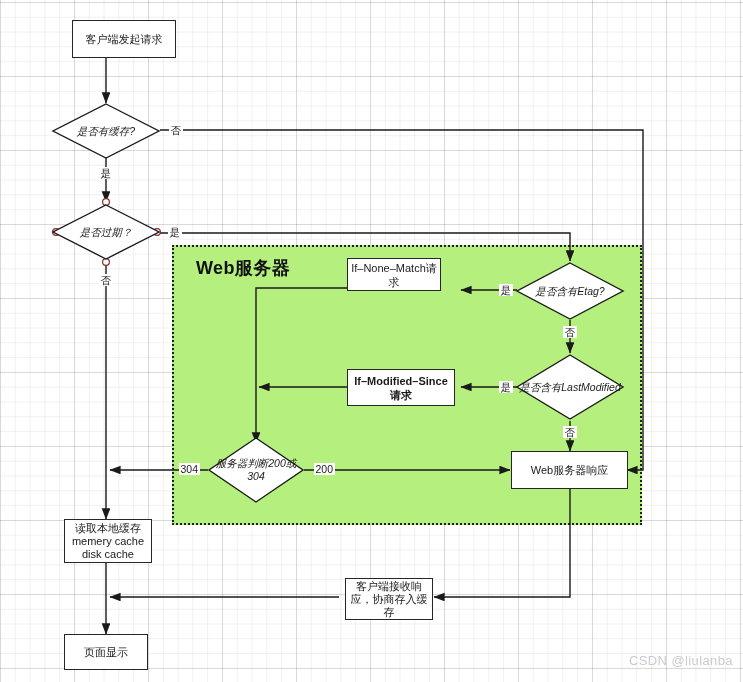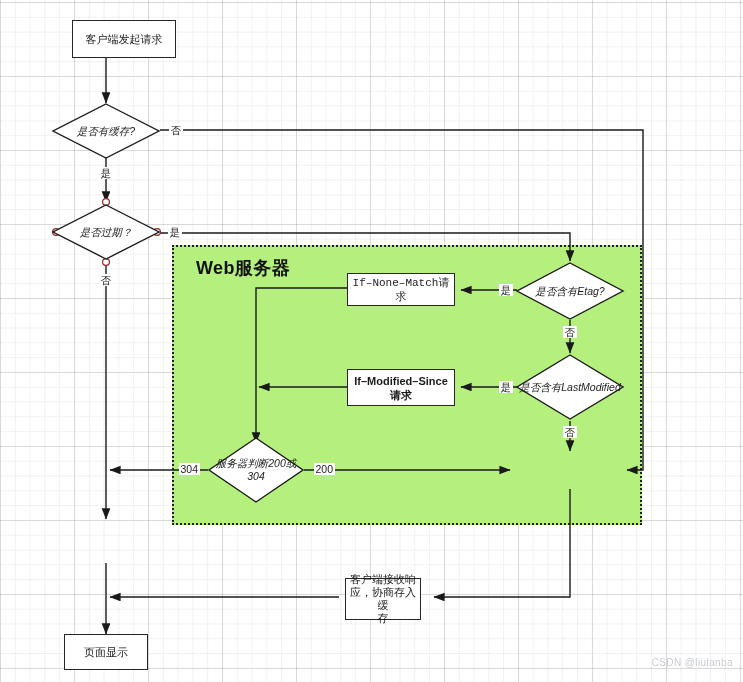--- a/index.html
+++ b/index.html
@@ -43,21 +43,21 @@
     font-size:10.5px;color:#1a1a1a;line-height:13px;
     text-align:center;white-space:nowrap;pointer-events:none;
   }
   .elabel{
     position:absolute;background:#ffffff;
     font-size:10.5px;color:#1a1a1a;line-height:12px;
     padding:0 1.5px;white-space:nowrap;
   }
   .wm{
     position:absolute;right:10px;bottom:14px;
-    font-size:10px;color:#c8ccd2;letter-spacing:.4px;
+    font-size:13px;color:#c8ccd2;letter-spacing:.4px;
   }
 </style>
 </head>
 <body>
 
 <div id="canvas">
 
   <div class="grp" style="left:172px;top:245px;width:470px;height:280px;"></div>
   <div class="grp-title" style="left:196px;top:256px;">Web服务器</div>
 
@@ -107,32 +107,40 @@
       <circle cx="56" cy="232" r="3.4"></circle>
       <circle cx="157" cy="232" r="3.4"></circle>
       <circle cx="106" cy="262" r="3.4"></circle>
     </g>
   </svg>
 
   <div class="node boxnode" style="left:54px;top:20px;width:104px;height:38px;margin-left:18px;">
     <span>客户端发起请求</span>
   </div>
 
-  <div class="node boxnode" style="left:347px;top:273px;width:108px;height:33px;font-family:Liberation Mono, monospace;">
+  <div class="node boxnode" style="left:347px;top:258px;width:94px;height:33px;">
     <span>If–None–Match请求</span>
   </div>
 
   <div class="node boxnode" style="left:347px;top:369px;width:108px;height:37px;flex-direction:column;font-weight:bold;">
     <span>If–Modified–Since</span>
     <span>请求</span>
   </div>
 
-
-
-  <div class="node boxnode" style="left:345px;top:578px;width:76px;height:42px;flex-direction:column;line-height:13px;">
+  <div class="node boxnode" style="left:511px;top:451px;width:117px;height:38px;">
+    <span>Web服务器响应</span>
+  </div>
+
+  <div class="node boxnode" style="left:64px;top:519px;width:88px;height:44px;flex-direction:column;line-height:13px;">
+    <span>读取本地缓存</span>
+    <span>memery cache</span>
+    <span>disk cache</span>
+  </div>
+
+  <div class="node boxnode" style="left:345px;top:578px;width:88px;height:42px;flex-direction:column;line-height:13px;">
     <span>客户端接收响</span>
     <span>应，协商存入缓</span>
     <span>存</span>
   </div>
 
   <div class="node boxnode" style="left:64px;top:634px;width:84px;height:36px;justify-content:center;">
     <span>页面显示</span>
   </div>
 
   <div class="dnode" style="left:52px;top:103px;width:108px;height:56px;">

